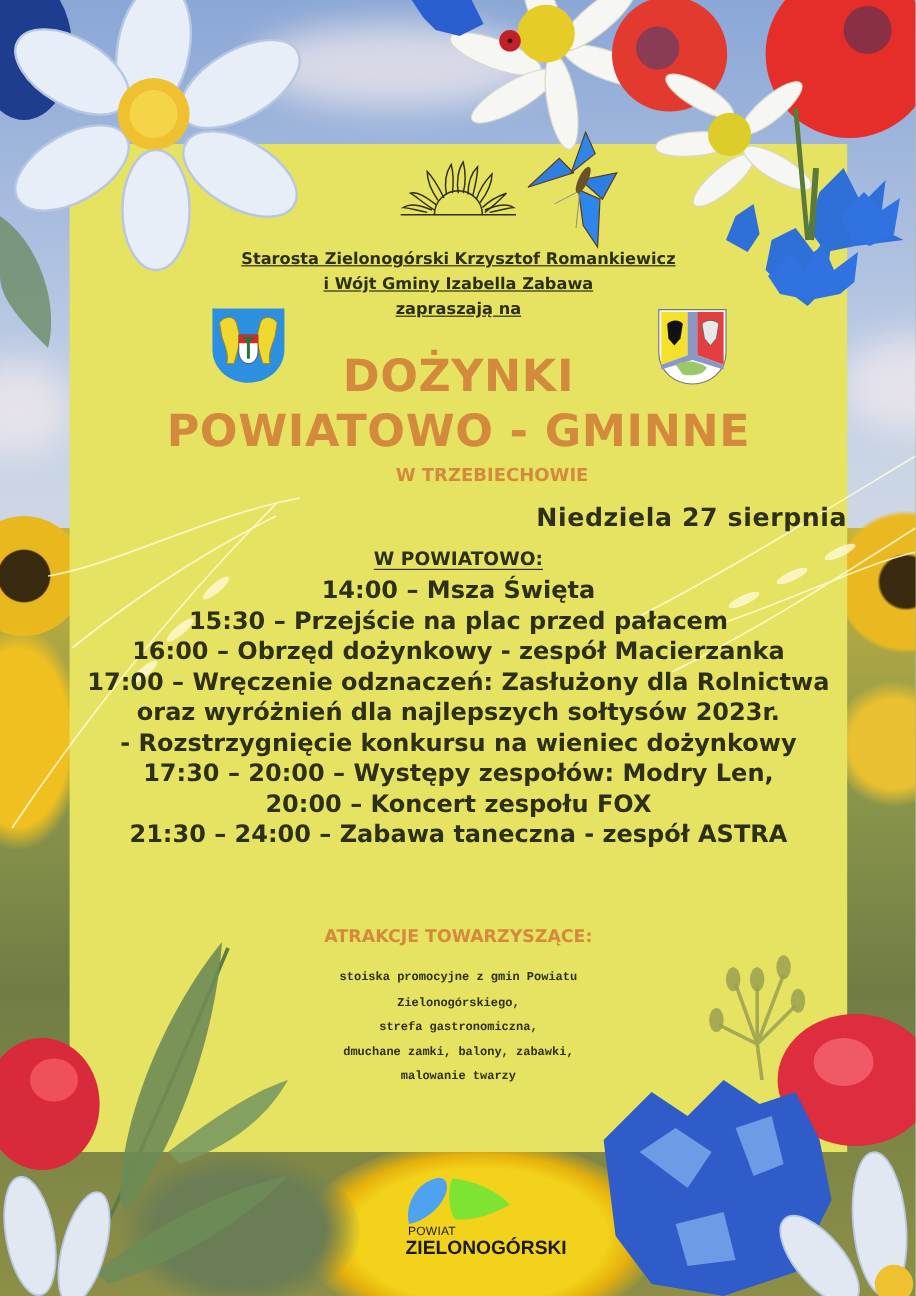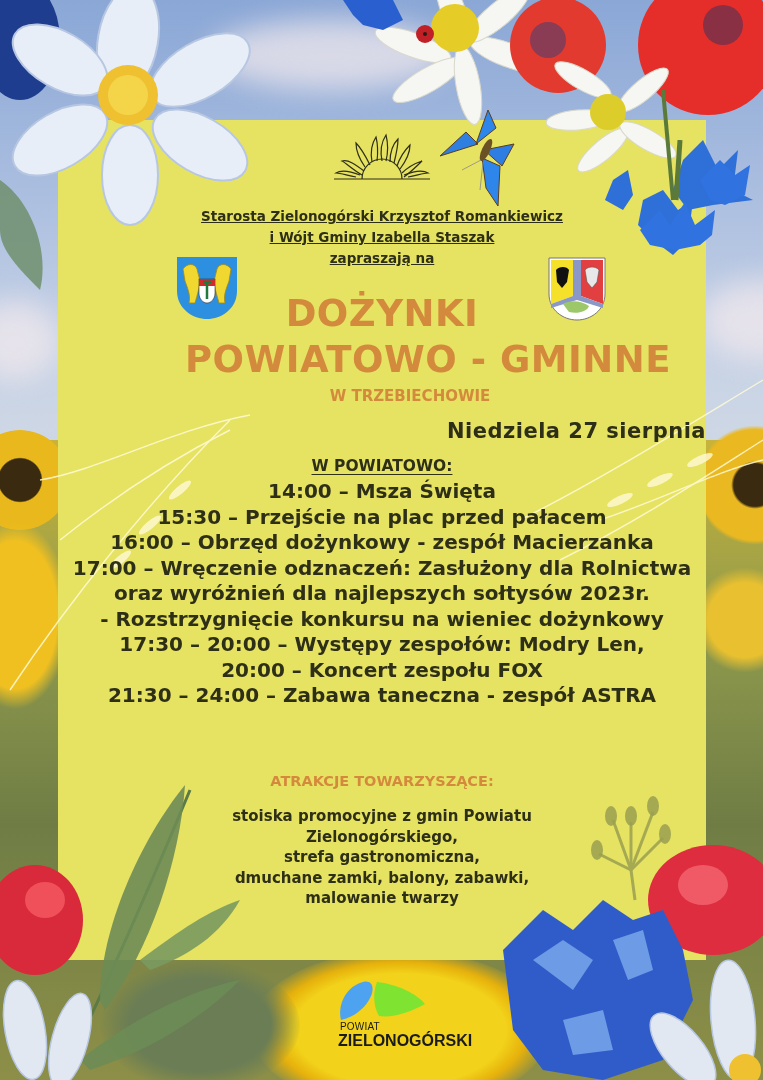--- a/index.html
+++ b/index.html
@@ -21,28 +21,28 @@
   .blob { position: absolute; border-radius: 50%; }
   .panel {
     position: absolute; left: 58px; top: 120px; width: 648px; height: 840px;
     background: #e6e262;
   }
   .txt { position: absolute; left: 58px; width: 648px; text-align: center; margin: 0; }
   .dark { color: #2e2f17; font-weight: bold; }
   .orange { color: #d48a3c; font-weight: bold; }
   .intro { font-size: 13.5px; line-height: 21px; top: 206px; text-decoration: underline; }
   .title1 { top: 292px; font-size: 37px; line-height: 44px; letter-spacing: 0.5px; }
-  .title2 { top: 338px; font-size: 37px; line-height: 44px; letter-spacing: 0.5px; margin-left: 46px; }
+  .title2 { top: 338px; font-size: 37px; line-height: 44px; letter-spacing: 0.5px; }
   .location { top: 385px; font-size: 15px; line-height: 22px; padding-left: 28px; }
   .date { top: 416px; font-size: 21px; line-height: 30px; letter-spacing: 0.5px; text-align: right; }
   .prog-head { top: 455px; font-size: 15.5px; line-height: 23px; text-decoration: underline; text-underline-offset: 3px; }
   .prog-list { top: 479px; font-size: 20px; line-height: 25.5px; }
   .prog-list div { white-space: nowrap; }
   .attr-head { top: 770px; font-size: 14.5px; line-height: 22px; }
-  .attr-list { top: 806px; font-size: 15px; line-height: 20.5px; }
+  .attr-list { top: 806px; font-size: 10px; line-height: 20.5px; font-family: Liberation Mono, monospace; }
   .crest { position: absolute; }
   .logo { position: absolute; left: 337px; top: 978px; width: 120px; height: 70px; }
   .logo-text1 { position: absolute; left: 340px; top: 1021px; font-family: "Liberation Sans", sans-serif; font-size: 10px; color: #1b1b1b; letter-spacing: 0.2px; margin: 0; }
   .logo-text2 { position: absolute; left: 338px; top: 1032px; font-family: "Liberation Sans", sans-serif; font-size: 16px; font-weight: bold; color: #1b1b1b; margin: 0; }
   svg.deco { position: absolute; }
 </style>
 </head>
 <body>
 
 <div class="bg">
@@ -232,21 +232,21 @@
   <path d="M4 4 H26 V40 L 4 48 Z" fill="#f5e12a"></path>
   <path d="M34 4 H56 V48 L 34 40 Z" fill="#e24040"></path>
   <path d="M26 4 H34 V40 L 56 48 V52 L 30 44 L 4 52 V48 L 26 40 Z" fill="#8a98c8"></path>
   <path d="M9 14 C 12 10, 20 10, 22 14 L 20 26 L 15 32 L 10 26 Z" fill="#111"></path>
   <path d="M38 14 C 41 10, 49 10, 52 14 L 50 26 L 45 32 L 40 26 Z" fill="#e8e8e8" stroke="#555" stroke-width="0.6"></path>
   <path d="M16 48 C 22 44, 34 44, 42 50 C 40 56, 30 58, 22 56 Z" fill="#9cc86a"></path>
 </svg>
 
 <div class="txt dark intro">
   <div>Starosta Zielonogórski Krzysztof Romankiewicz</div>
-  <div>i Wójt Gminy Izabella Staszak</div>
+  <div>i Wójt Gminy Izabella Zabawa</div>
   <div>zapraszają na</div>
 </div>
 
 <h1 class="txt orange title1">DOŻYNKI</h1>
 <h1 class="txt orange title2">POWIATOWO - GMINNE</h1>
 <div class="txt orange location">W TRZEBIECHOWIE</div>
 <div class="txt dark date">Niedziela 27 sierpnia</div>
 
 <div class="txt dark prog-head">W POWIATOWO:</div>
 <div class="txt dark prog-list">

